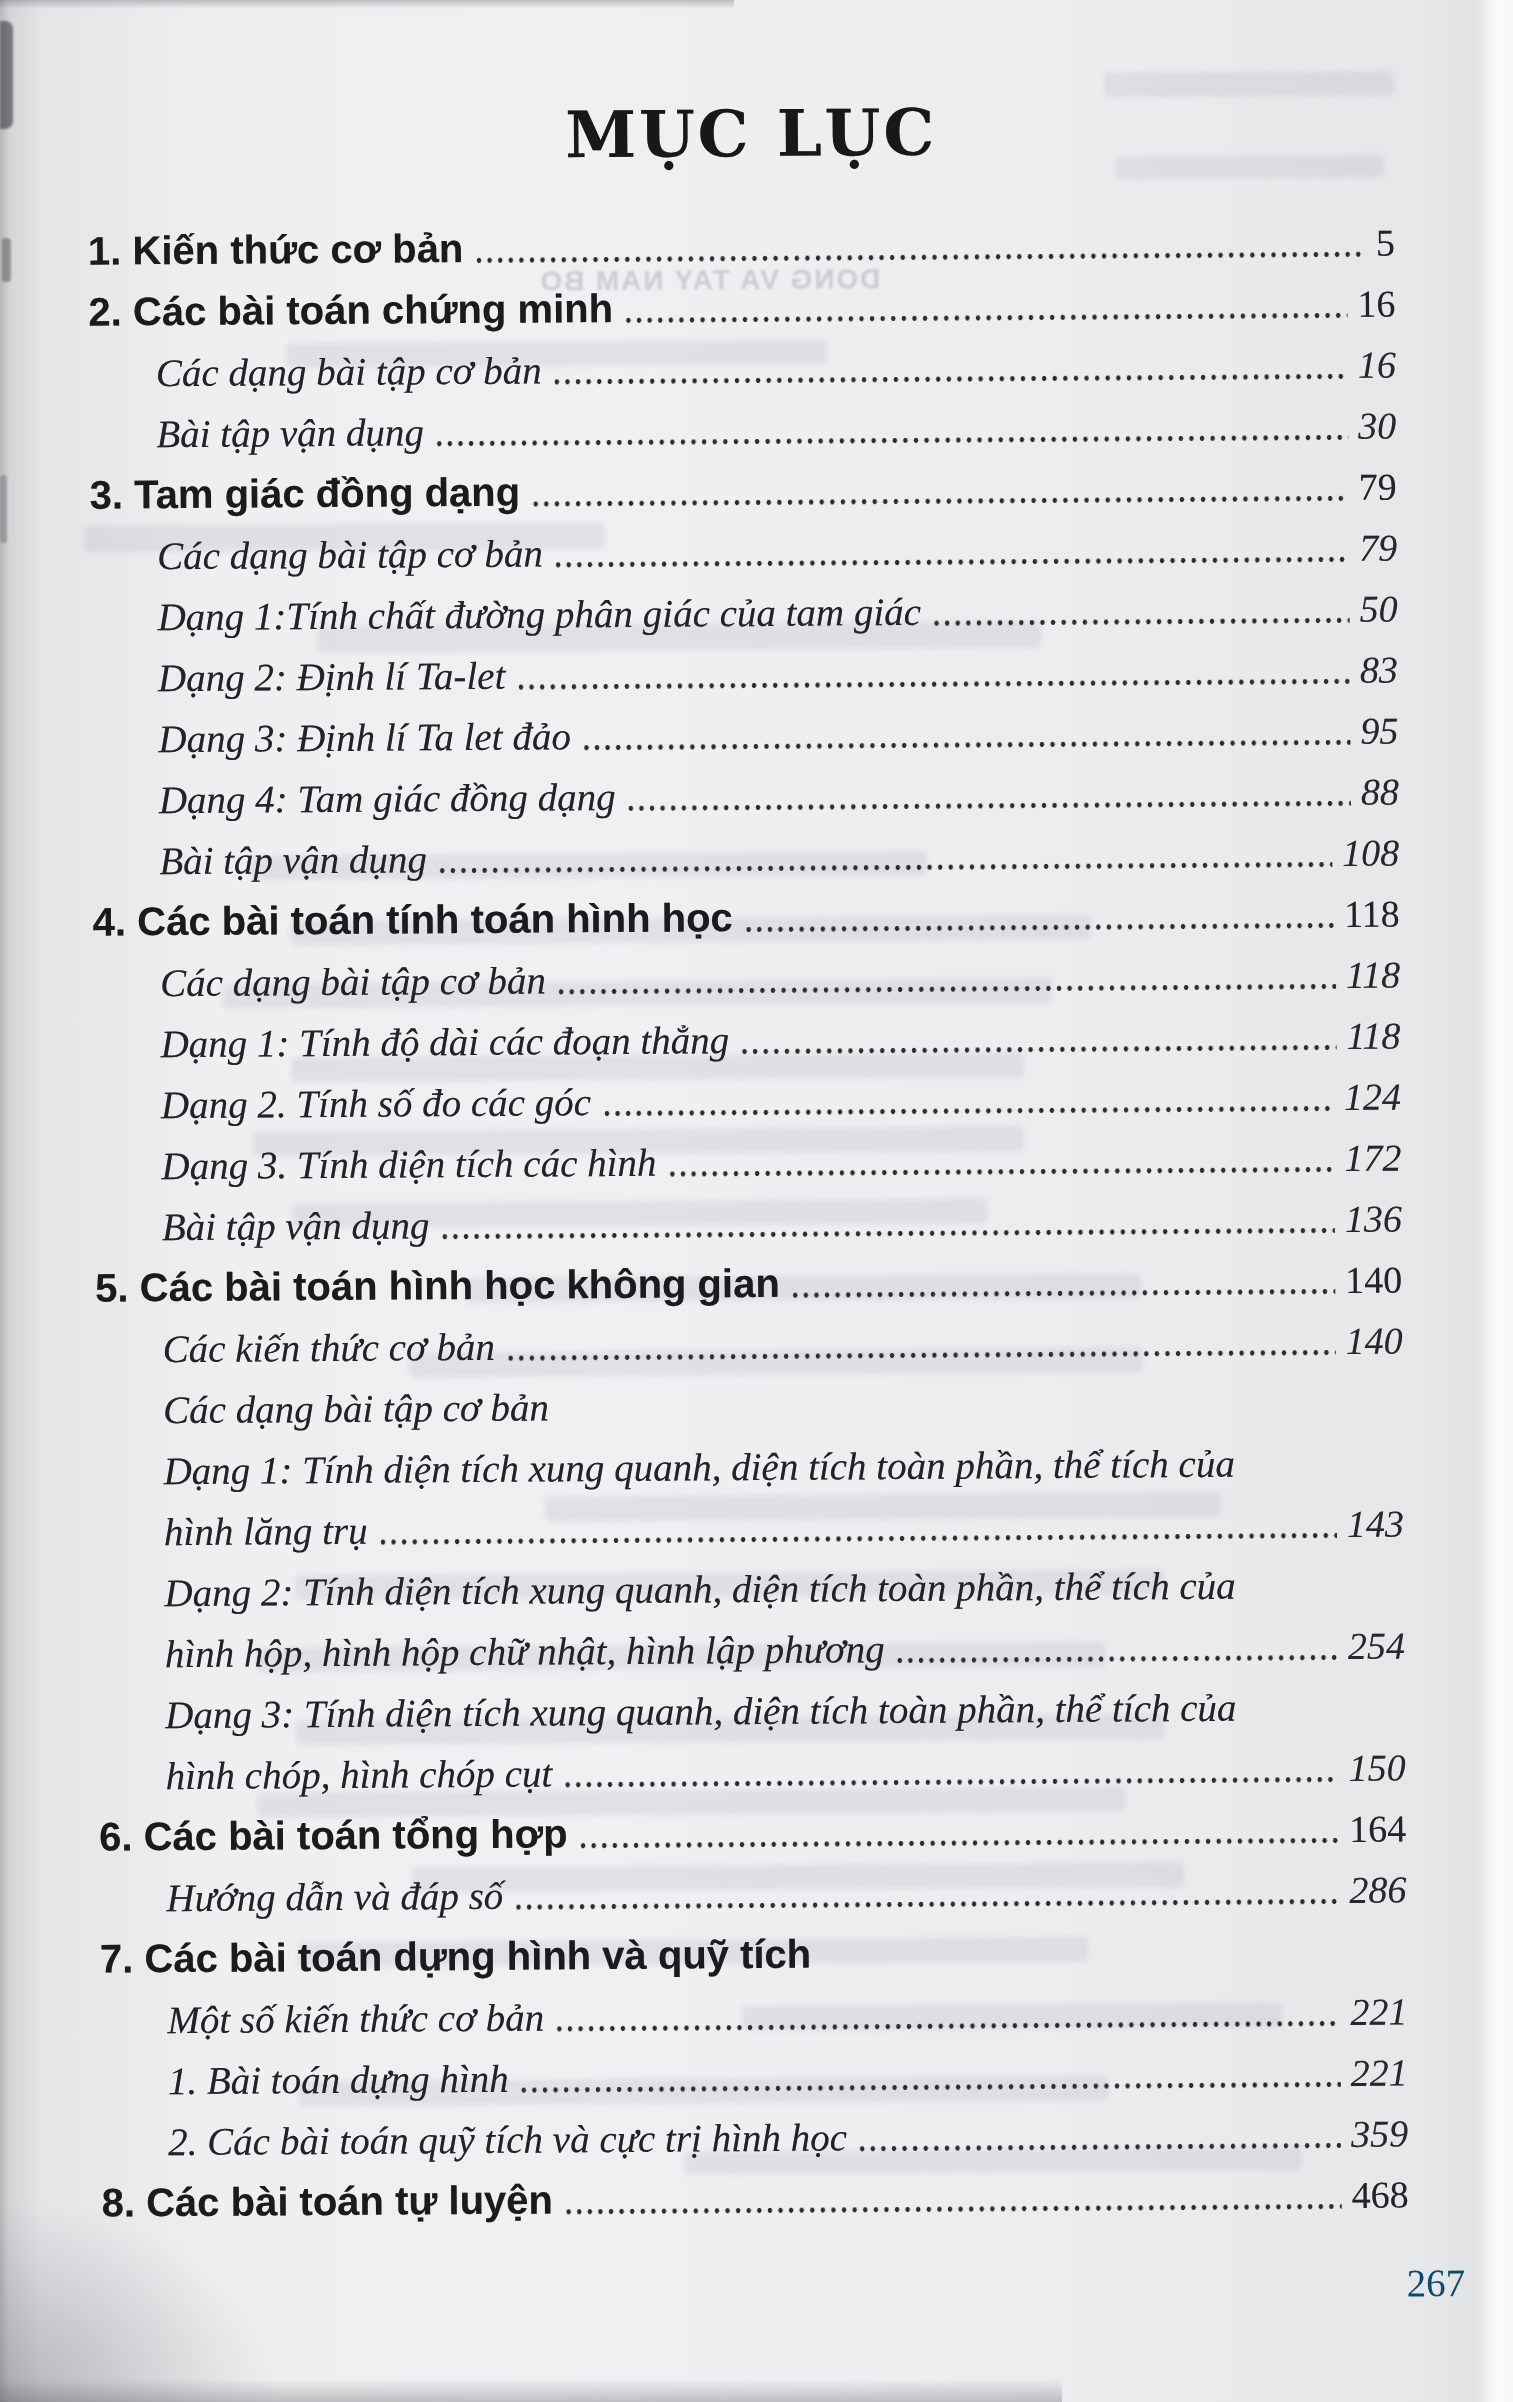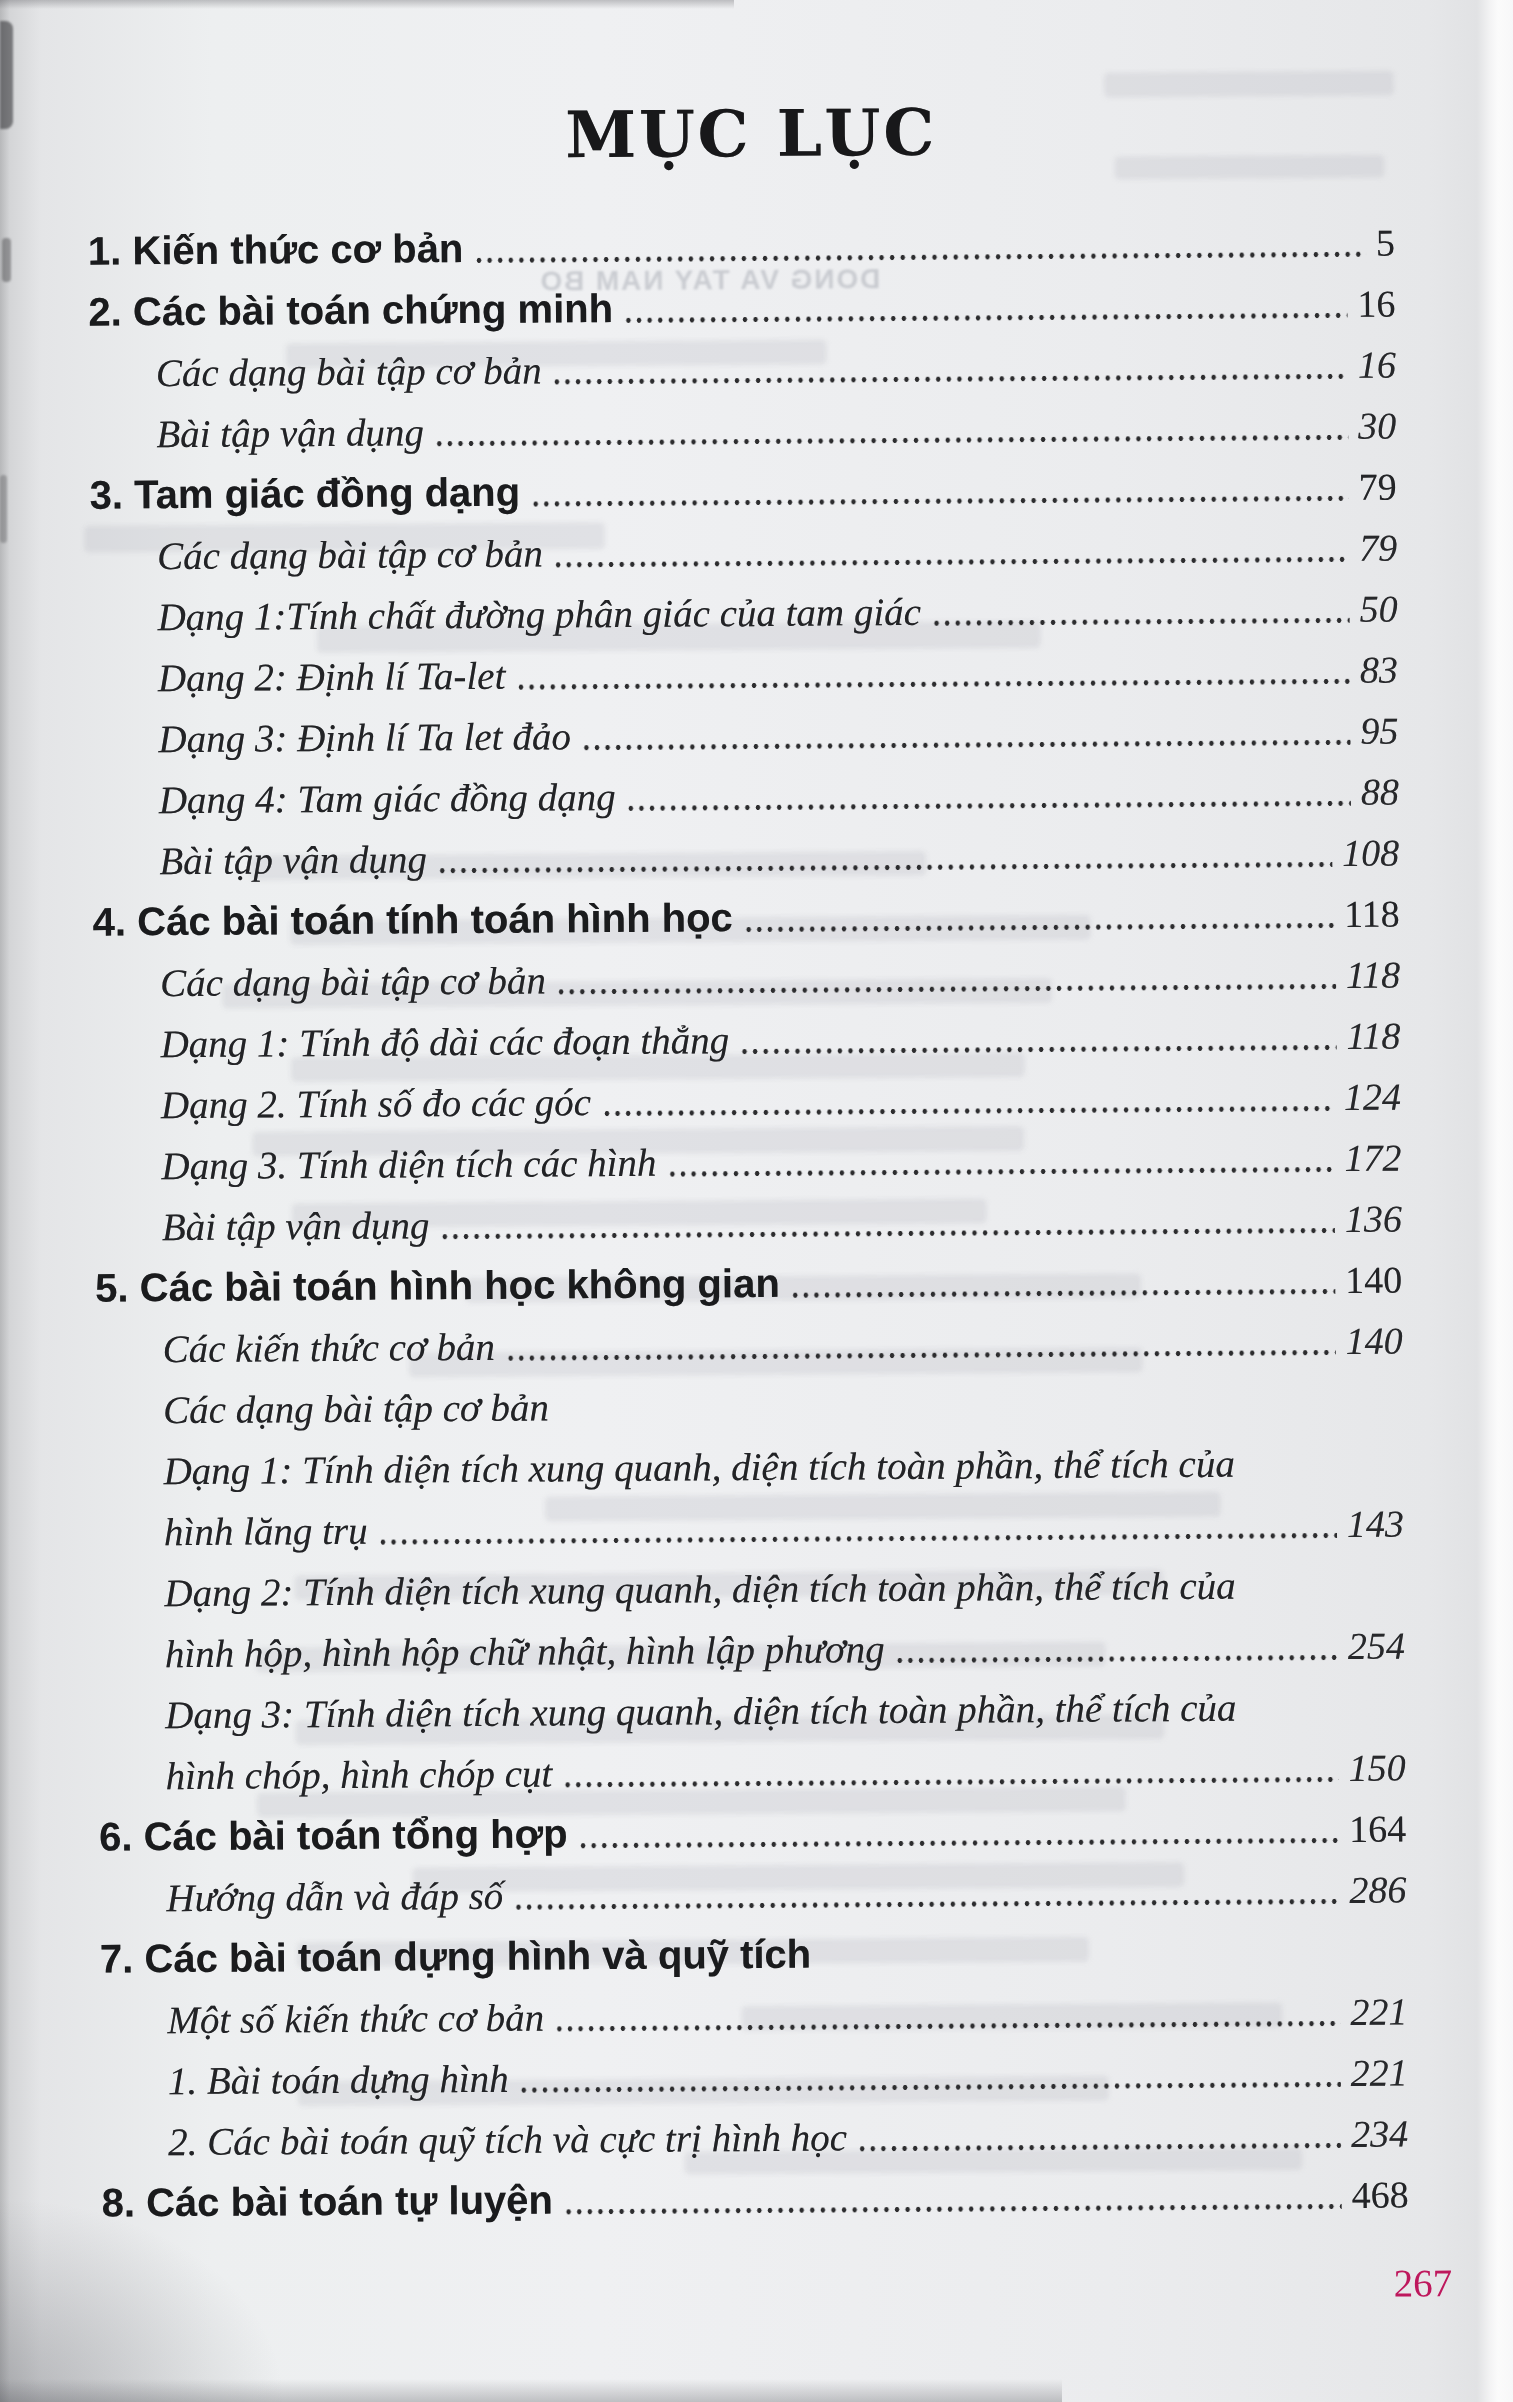--- a/index.html
+++ b/index.html
@@ -49,22 +49,22 @@
     font:italic 400 39px/61px "Liberation Serif","DejaVu Serif",serif;color:#222326;}
   .leader{flex:1 1 auto;min-width:0;height:8.7px;align-self:flex-end;margin:0 9.7px 14.5px 11.6px;
     background-image:radial-gradient(circle at 3.9px 4.3px,#2c2c2e 2.1px,rgba(0,0,0,0) 2.6px);
     background-size:10.6px 8.7px;background-repeat:repeat-x;}
   .pg{flex:0 0 auto;font-family:"Liberation Serif","DejaVu Serif",serif;font-size:38px;
     text-shadow:0 0 0.5px rgba(0,0,0,.35);}
   .row.heading .pg{font-style:normal;font-weight:400;color:#232427;}
   .row.sub .pg{font-style:italic;color:#27282b;}
   .row.no-leader .leader{visibility:hidden;}
 
-  .footer{position:absolute;top:2265px;right:71px;
-    font:400 39px "Liberation Serif","DejaVu Serif",serif;color:#be185d;}
+  .footer{position:absolute;top:2265px;right:58px;
+    font:400 39px "Liberation Serif","DejaVu Serif",serif;color:#0c4a6e;}
 
   
   .ghost{position:absolute;border-radius:4.8px;background:rgba(132,138,150,.14);
     filter:blur(2.9px);pointer-events:none;}
   .ghost-text{
     position:absolute;top:266px;left:537px;width:348px;
     transform:scaleX(-1);opacity:.32;filter:blur(1.2px);
     font:700 28px/1 "Liberation Sans","DejaVu Sans",sans-serif;
     letter-spacing:1.9px;color:#7d828e;pointer-events:none;white-space:nowrap;
   }
@@ -261,21 +261,21 @@
     <span class="pg">221</span>
   </div>
       <div class="row sub">
     <span class="t">1. Bài toán dựng hình</span>
     <span class="leader"></span>
     <span class="pg">221</span>
   </div>
       <div class="row sub">
     <span class="t">2. Các bài toán quỹ tích và cực trị hình học</span>
     <span class="leader"></span>
-    <span class="pg">234</span>
+    <span class="pg">359</span>
   </div>
       <div class="row heading">
     <span class="t">8. Các bài toán tự luyện</span>
     <span class="leader"></span>
     <span class="pg">468</span>
   </div>
     </div>
 
   <div class="footer">267</div>
 </div>

